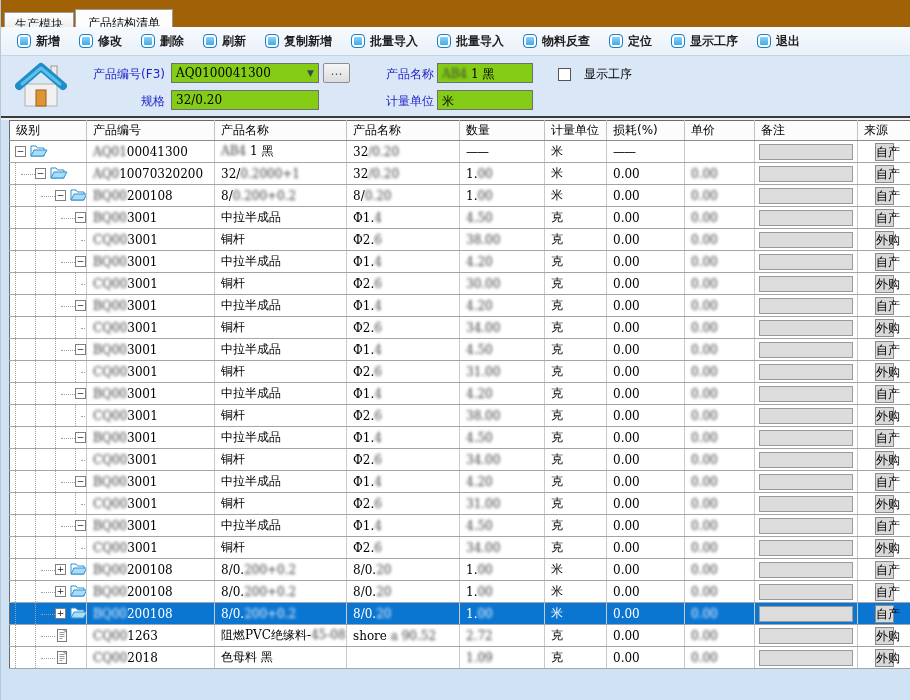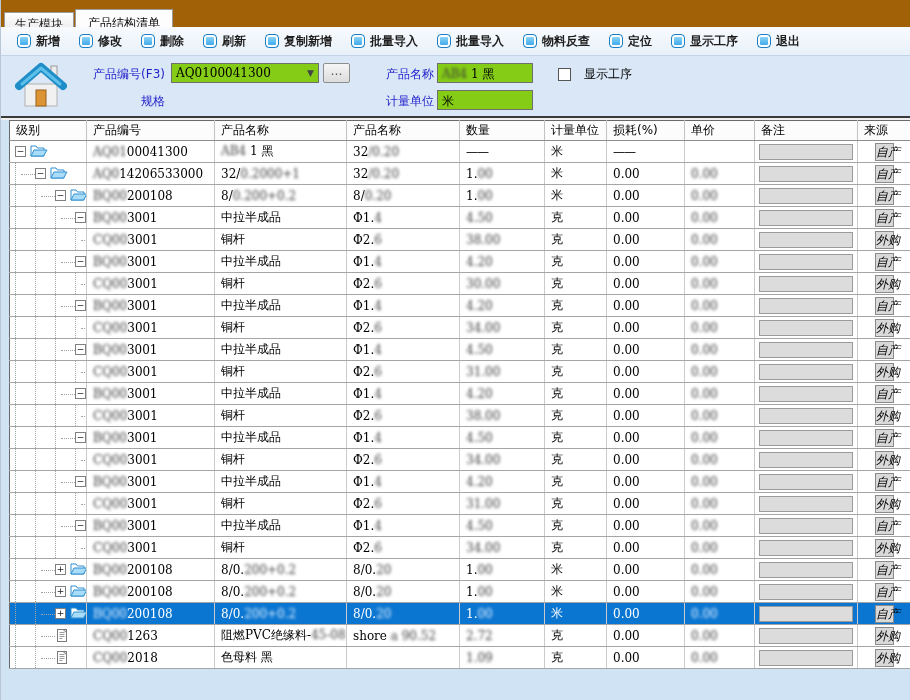--- a/index.html
+++ b/index.html
@@ -35,21 +35,21 @@
   tr.sel td { background:#0b76d1; color:#fff; }
   tr.sel .bx { color:#e6f2ff; }
 
   .vline { position:absolute; top:0; bottom:0; width:0; border-left:1px dotted #9aa2aa; }
   .elbow { position:absolute; top:11px; height:0; border-top:1px dotted #9aa2aa; }
   .ebox { position:absolute; top:5px; width:11px; height:11px; background:#fff; border:1px solid #7f7f7f; font:9px/9px "DejaVu Sans",sans-serif; text-align:center; color:#222; cursor:default; }
   .ticon { position:absolute; top:3px; }
 
   .bx { filter:blur(1.8px); color:#3c3c3c; }
   .remark-box { height:16px; margin:2px 1px; background:#dcdcdc; border:1px solid #9a9a9a; }
-  .source-box { height:18px; margin:1px 16px; background:#d9d9d9; border:1px solid #8a8a8a; color:#000; text-align:center; line-height:17px;font-style:italic; }
+  .source-box { height:18px; margin:1px 16px; background:#d9d9d9; border:1px solid #8a8a8a; color:#000; text-align:center; line-height:17px; }
   .dash { letter-spacing:-1px; }
 </style>
 </head>
 <body>
 
 <div class="window">
 
   <div class="tabstrip">
     <div class="tab">生产模块</div>
     <div class="tab active">产品结构清单</div>
@@ -122,20 +122,21 @@
     <div class="ffield" style="left:436px;top:7px;width:96px">
       <span class="bx">AB4</span><span> 1 黑</span>
     </div>
 
     <div class="chk" style="left:557px;top:10px">
       <span class="chk-box"></span>
       <span>显示工序</span>
     </div>
 
     <div class="flabel" style="left:110px;top:37px;width:54px">规格</div>
+    <div class="ffield" style="left:170px;top:34px;width:148px">32/0.20</div>
 
     <div class="flabel" style="left:385px;top:37px;width:46px">计量单位</div>
     <div class="ffield" style="left:436px;top:34px;width:96px">米</div>
   </div>
 
   <div class="table-area">
     <table class="grid">
       <colgroup id="cols">
           <col style="width: 77px;">
           <col style="width: 128px;">
@@ -188,21 +189,21 @@
           <tr>
             <td class="level">
               <span class="vline" style="left: 5px;"></span>
               <span class="elbow" style="left: 11px; width: 14px;"></span>
               <span class="ebox" style="left: 25px;">−</span>
               <span class="ticon" style="left: 40px;"><svg width="18" height="14" viewBox="0 0 18 14">
                   <path d="M1 2 L6 2 L7.5 4 L14 4 L14 12 L1 12 Z" fill="#ffffff" stroke="#2f8fd0"></path>
                   <path d="M4 6 L17 6 L13.5 12 L1 12 Z" fill="#a9dcf8" stroke="#2f8fd0"></path>
                 </svg></span>
             </td>
-            <td><span class="bx">AQ0</span><span>14206533000</span></td>
+            <td><span class="bx">AQ0</span><span>10070320200</span></td>
             <td><span>32/</span><span class="bx">0.2000+1</span></td>
             <td><span>32</span><span class="bx">/0.20</span></td>
             <td><span>1.</span><span class="bx">00</span></td>
             <td>米</td>
             <td>0.00</td>
             <td><span class="bx">0.00</span></td>
             <td style="padding: 0px 3px;">
               <div class="remark-box"></div>
             </td>
             <td style="padding: 0px 1px;">

